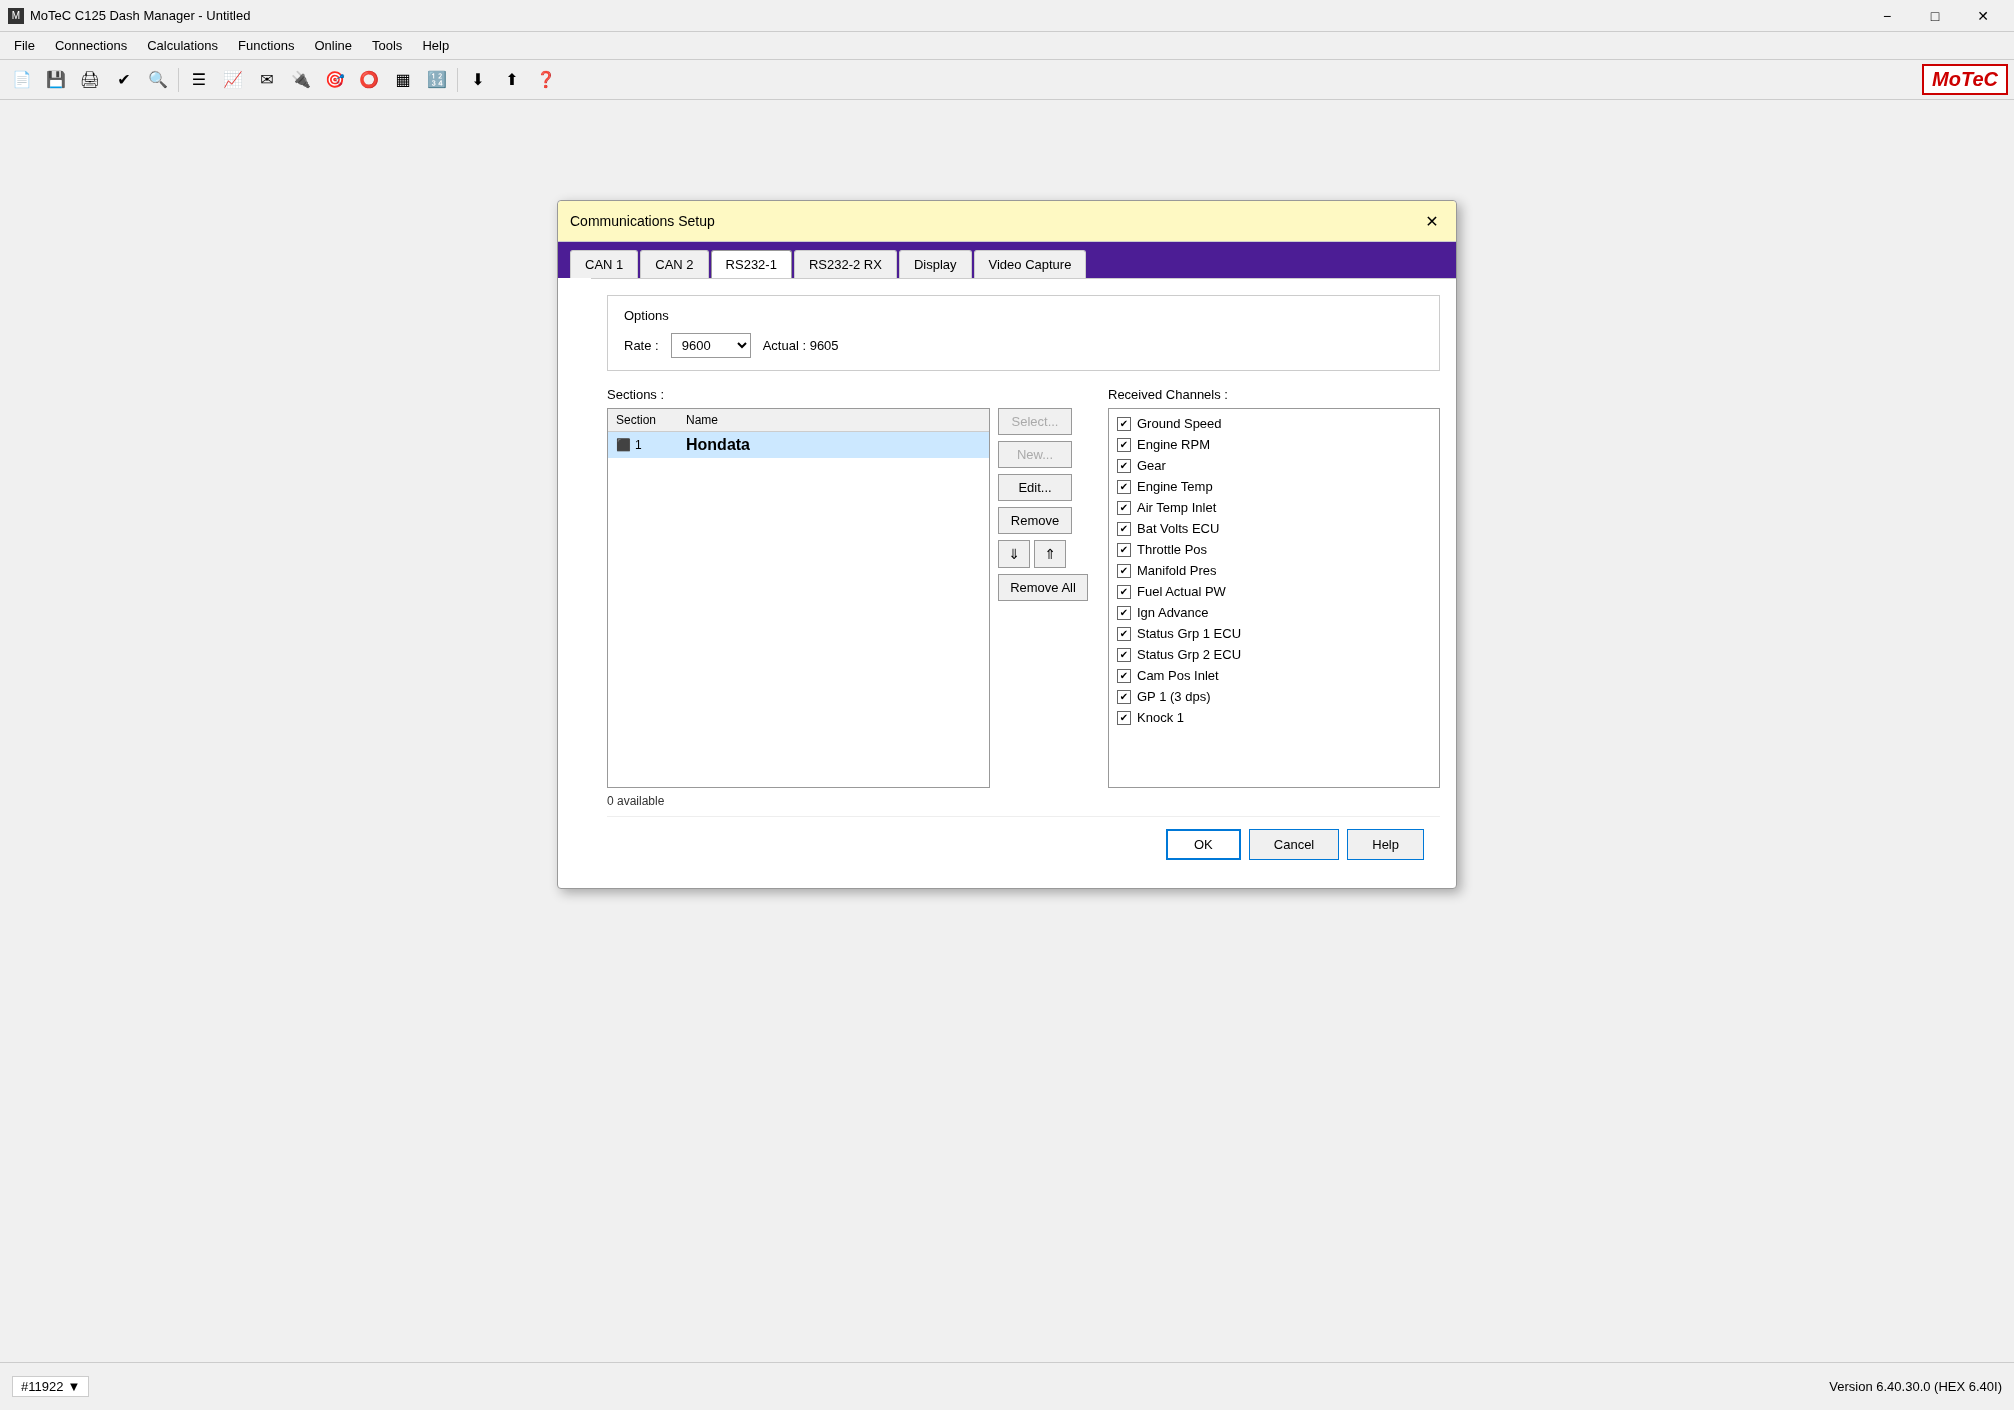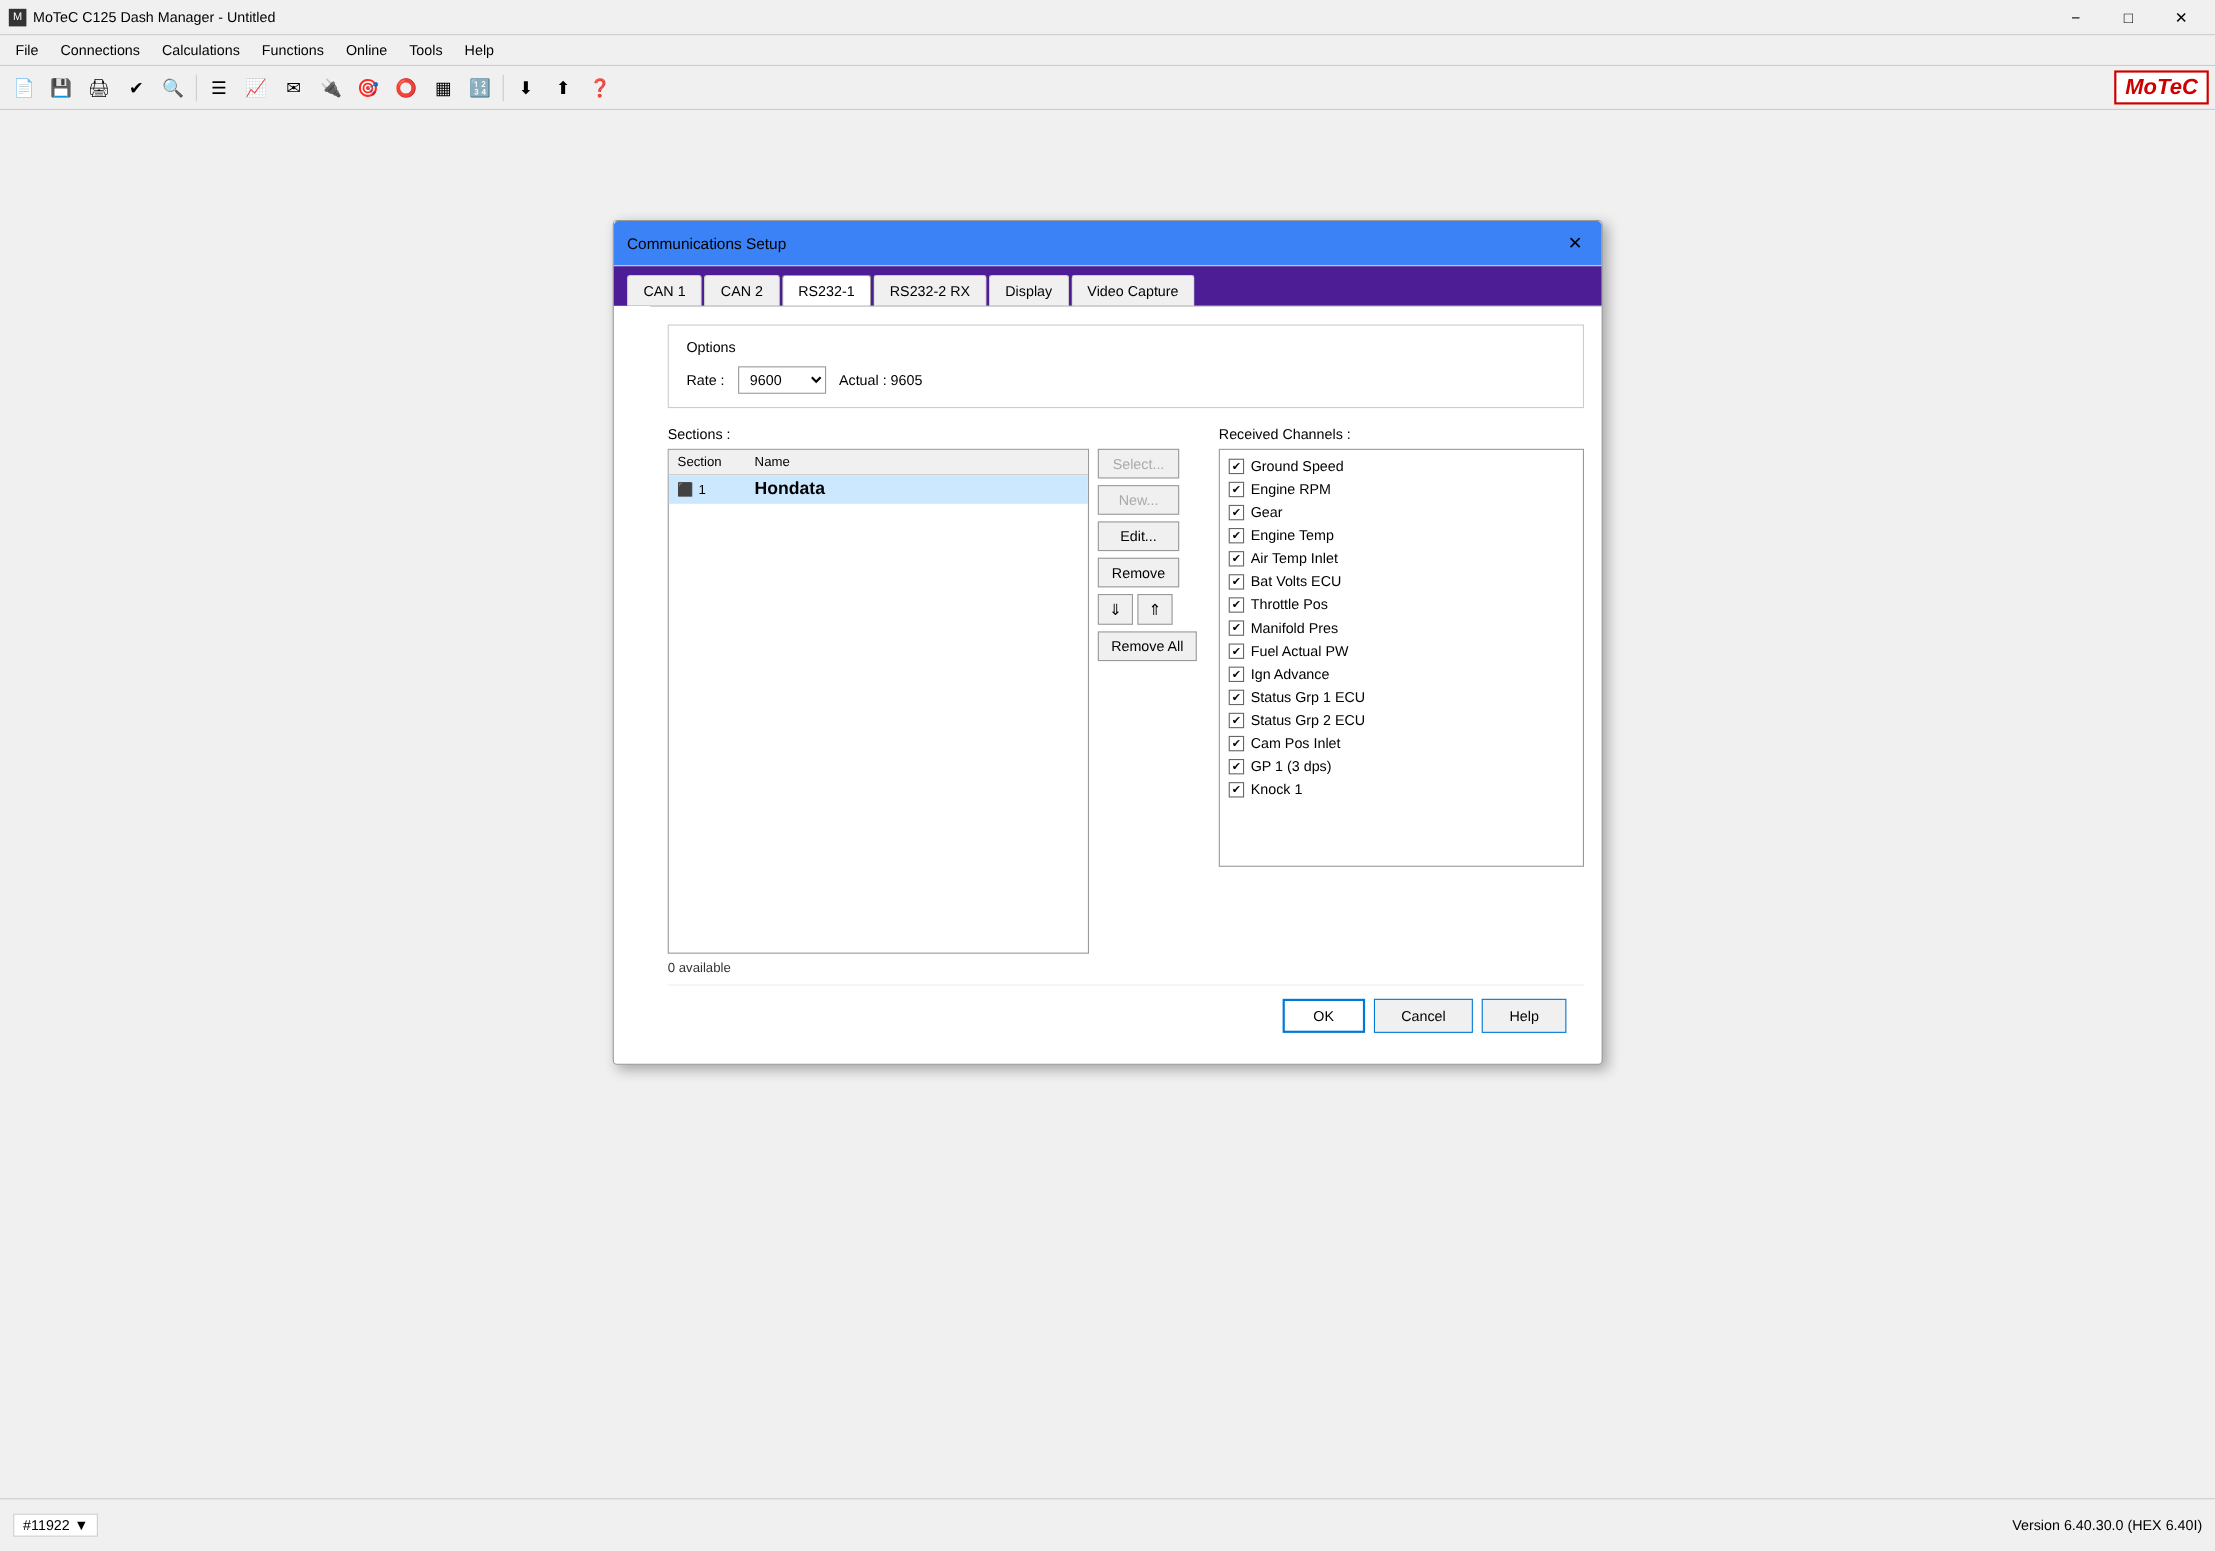--- a/index.html
+++ b/index.html
@@ -120,21 +120,21 @@
       top: 100px;
       left: 50%;
       transform: translateX(-50%);
       background: white;
       border: 1px solid #999;
       box-shadow: 4px 4px 12px rgba(0,0,0,0.3);
       width: 900px;
       border-radius: 4px;
     }
     .dialog-title-bar {
-      background: #3b82f6;
+      background: #fef9c3;
       padding: 8px 12px;
       display: flex;
       align-items: center;
       justify-content: space-between;
       border-bottom: 1px solid #ccc;
       border-radius: 4px 4px 0 0;
     }
     .dialog-title {
       font-size: 14px;
       font-weight: normal;
@@ -227,21 +227,21 @@
       margin-bottom: 6px;
     }
     .sections-layout {
       display: flex;
       gap: 8px;
     }
     .sections-table {
       flex: 1;
       border: 1px solid #999;
       background: white;
-      height: 459px;
+      height: 380px;
     }
     .sections-header {
       display: flex;
       background: #f0f0f0;
       border-bottom: 1px solid #ccc;
     }
     .col-header {
       padding: 4px 8px;
       font-size: 12px;
       font-weight: normal;

